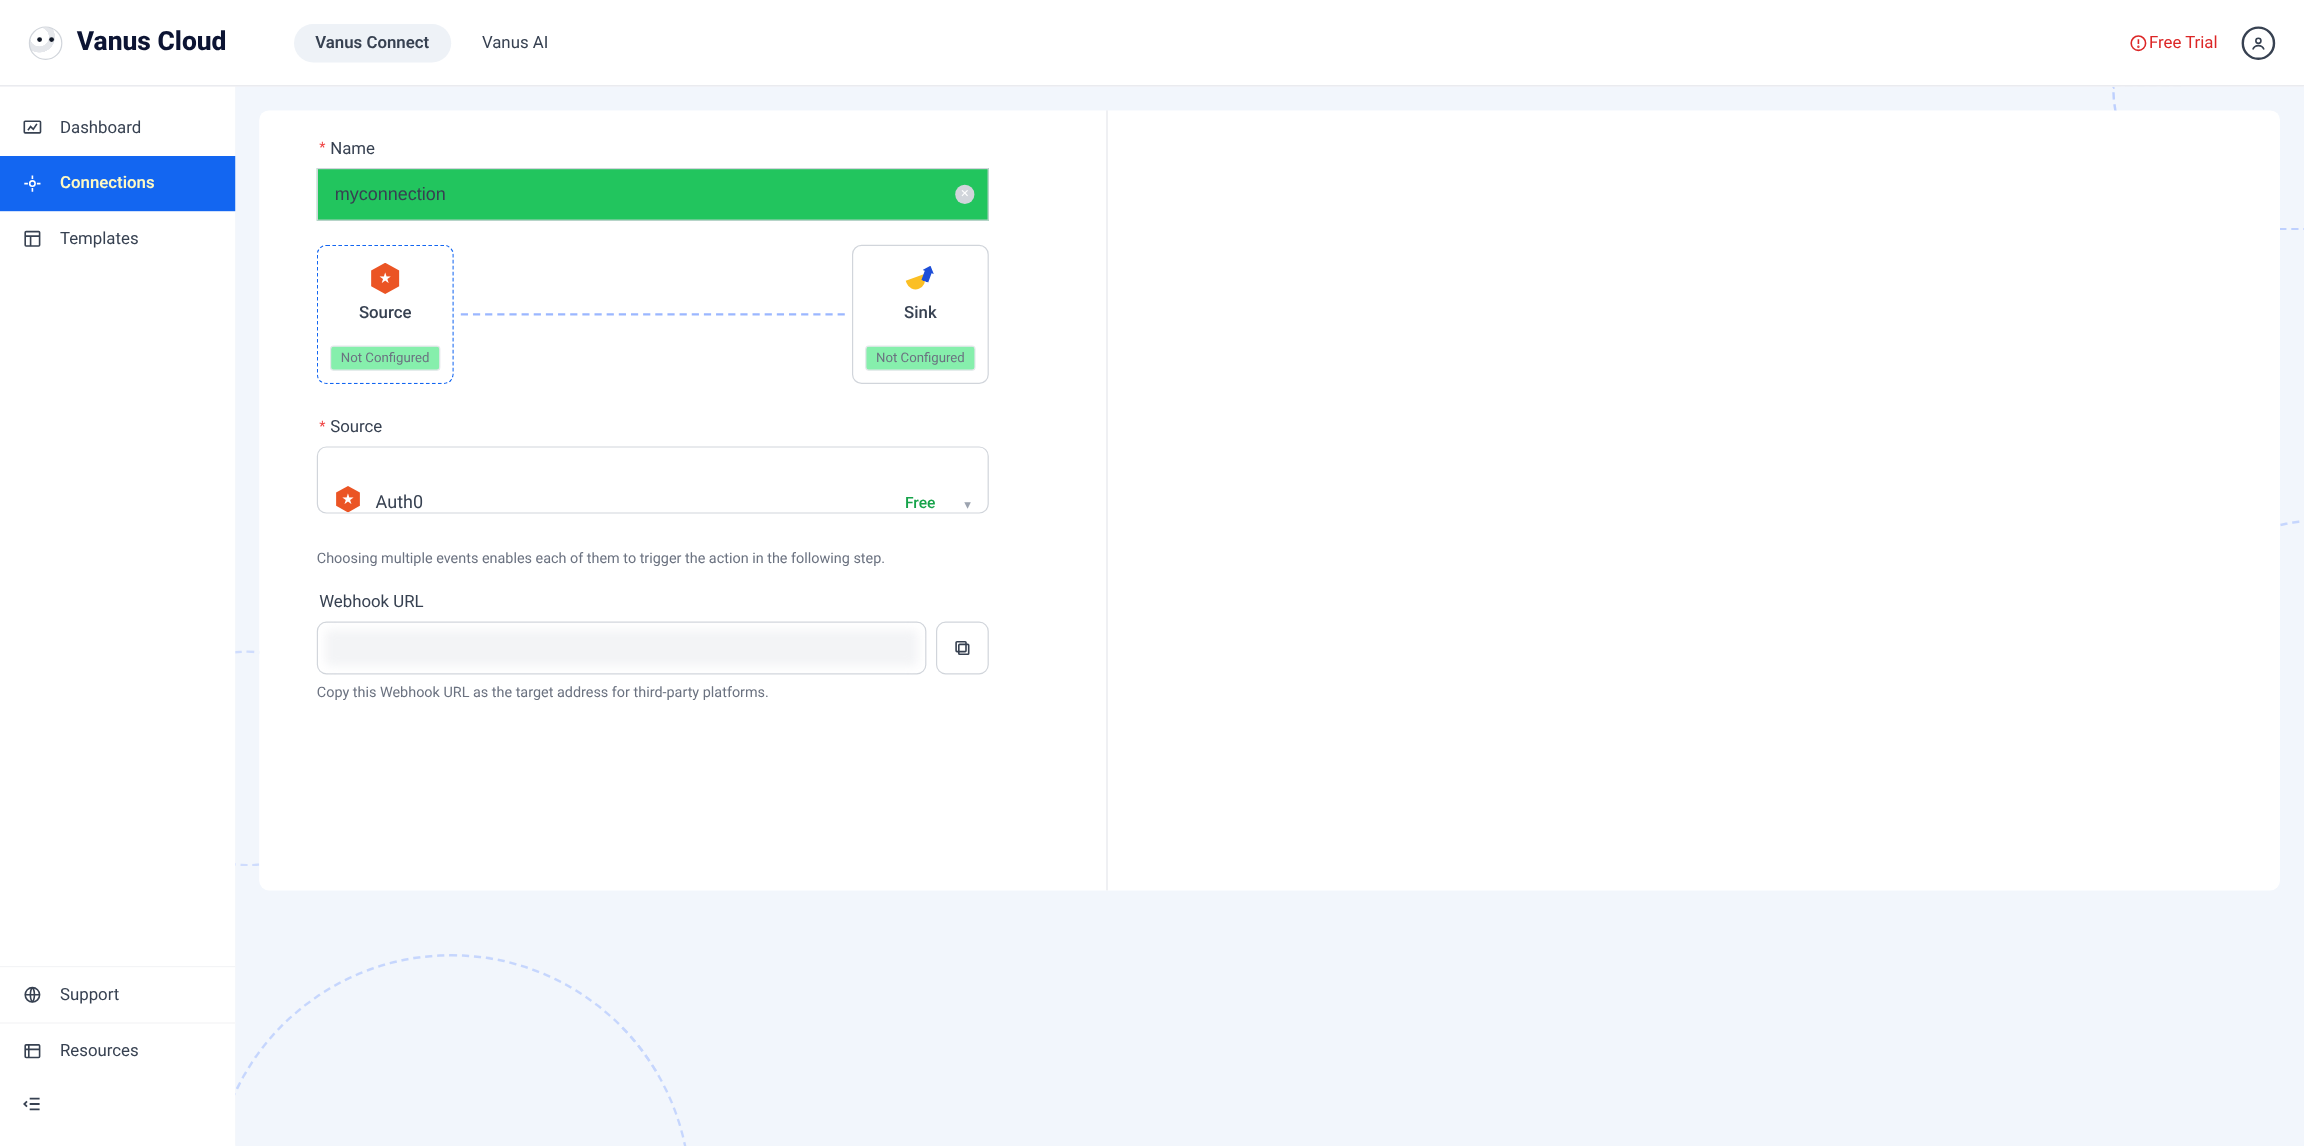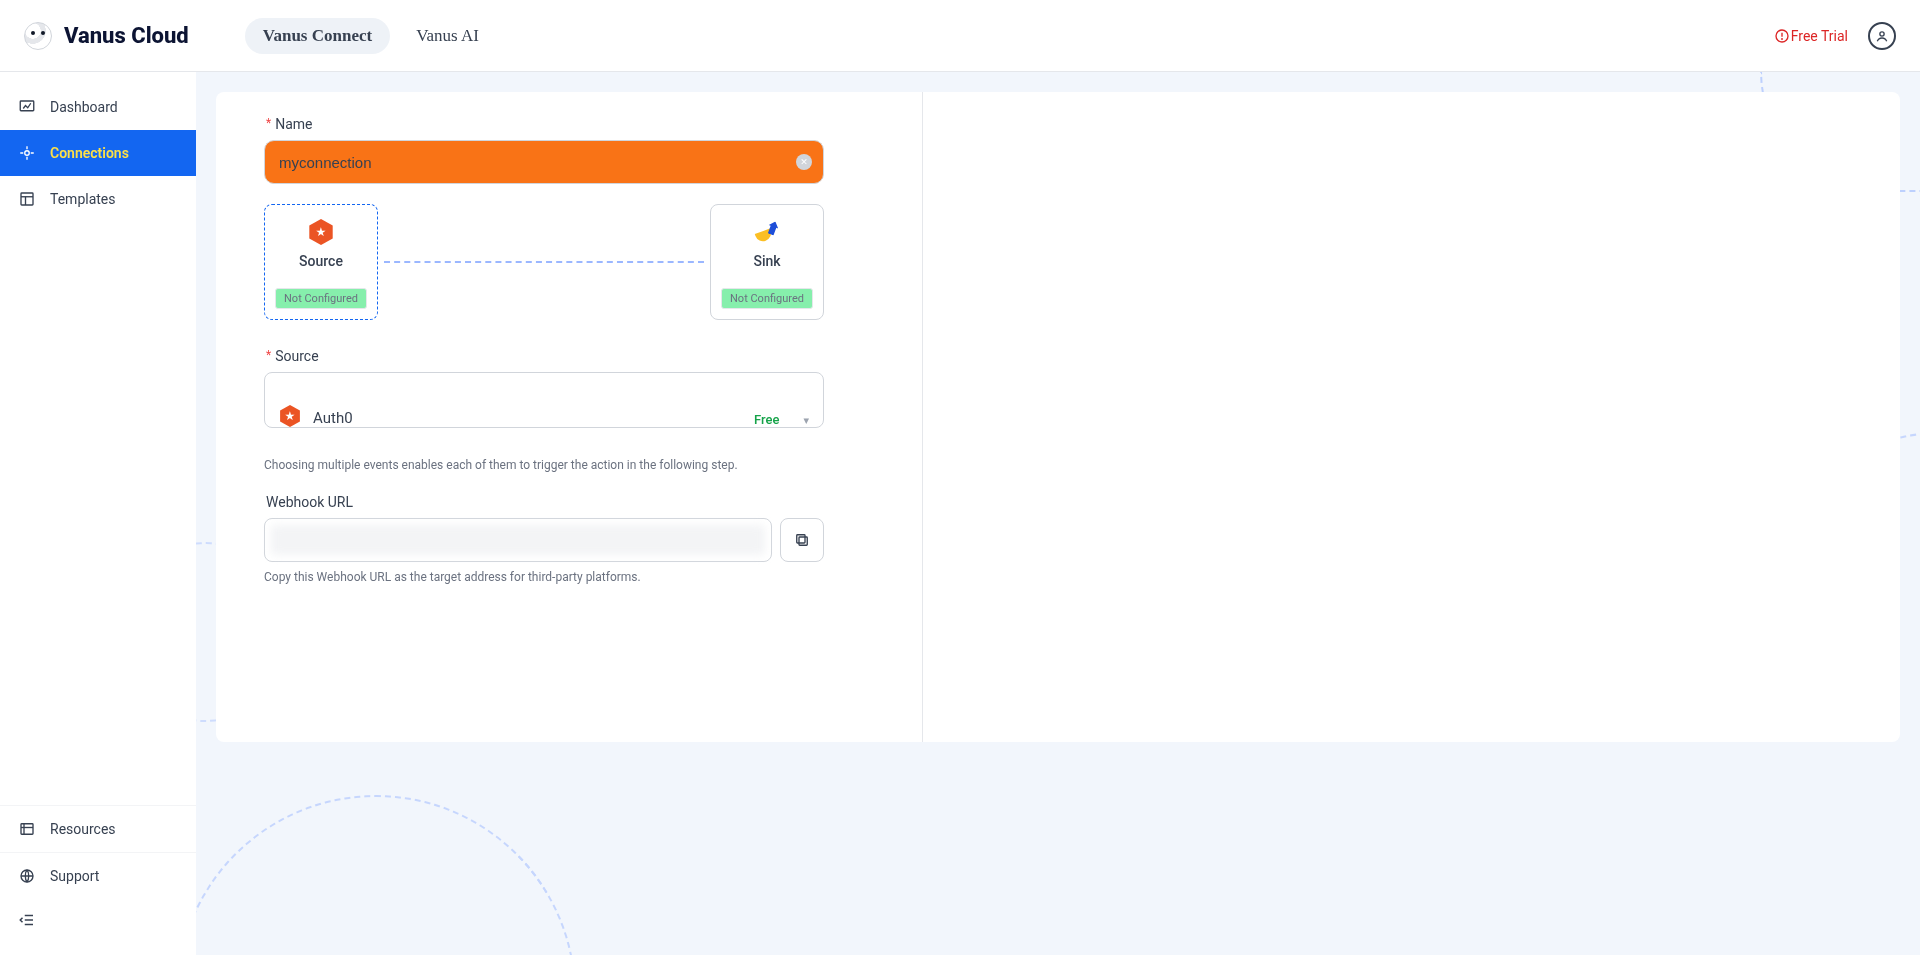--- a/index.html
+++ b/index.html
@@ -6,35 +6,35 @@
 html, body { height: 100%; font-family: -apple-system, BlinkMacSystemFont, "Segoe UI", Roboto, "Helvetica Neue", Arial, sans-serif; background: #fff; color: #1f2937; overflow: hidden; }
 
 
 .topbar { position: fixed; top: 0; left: 0; right: 0; height: 72px; background: #fff; border-bottom: 1px solid #e5e7eb; display: flex; align-items: center; padding: 0 24px; gap: 24px; z-index: 20; }
 .brand { display: flex; align-items: center; gap: 12px; }
 .brand-logo { width: 28px; height: 28px; border-radius: 50%; background: radial-gradient(circle at 30% 30%, #fff 0%, #fff 30%, #e5e7eb 31%, #e5e7eb 50%, #fff 51%); border: 1px solid #d1d5db; position: relative; }
 .brand-logo::after { content: ""; position: absolute; left: 6px; top: 8px; width: 4px; height: 4px; background: #111827; border-radius: 50%; box-shadow: 10px 0 0 #111827; }
 .brand-name { font-size: 22px; font-weight: 800; color: #0c1433; }
 
 .top-tabs { display: flex; align-items: center; gap: 8px; margin-left: 32px; }
-.top-tab { padding: 8px 18px; border-radius: 999px; font-size: 17px; color: #374151; cursor: pointer; font-family: Liberation Serif, serif; }
+.top-tab { padding: 8px 18px; border-radius: 999px; font-size: 14px; color: #374151; cursor: pointer; }
 .top-tab.active { background: #eef2f7; font-weight: 600; }
 
 .top-right { margin-left: auto; display: flex; align-items: center; gap: 20px; }
 .trial { display: flex; align-items: center; gap: 1px; color: #dc2626; font-size: 14px; justify-content: flex-end; }
 .trial svg { width: 16px; height: 16px; }
 .avatar-btn { width: 28px; height: 28px; border-radius: 50%; border: 2px solid #374151; display: flex; align-items: center; justify-content: center; cursor: pointer; }
 .avatar-btn svg { width: 16px; height: 16px; stroke: #374151; }
 
 
 .sidebar { position: fixed; top: 72px; bottom: 0; left: 0; width: 196px; background: #fff; display: flex; flex-direction: column; z-index: 15; }
 .side-top { flex: 1; padding-top: 12px; }
 .side-item { display: flex; align-items: center; gap: 14px; padding: 14px 18px; font-size: 14px; color: #374151; cursor: pointer; }
 .side-item svg { width: 18px; height: 18px; stroke: #374151; fill: none; stroke-width: 1.8; }
-.side-item.active { background: #1366f1; color: #fde047; font-weight: 600; }
+.side-item.active { background: #1366f1; color: #fef9c3; font-weight: 600; }
 .side-item.active svg { stroke: #fff; }
 .side-bottom { padding-bottom: 10px; }
 .side-bottom .side-item { border-top: 1px solid #f3f4f6; }
 
 .collapse-btn { padding: 12px 18px; cursor: pointer; }
 .collapse-btn svg { width: 18px; height: 18px; stroke: #374151; }
 
 
 .canvas { position: fixed; top: 72px; left: 196px; right: 0; bottom: 0; background: #f2f6fc; overflow: hidden; }
 .bg-decor { position: absolute; inset: 0; pointer-events: none; }
@@ -44,21 +44,21 @@
 .dash4 { position: absolute; left: -20px; bottom: -40px; width: 400px; height: 200px; border: 2px dashed #9bb7ff; border-radius: 200px 200px 0 0; opacity: .5; }
 
 .panel { position: relative; margin: 20px 20px 20px 20px; background: #fff; border-radius: 8px; padding: 24px 0 36px 0; min-height: 650px; }
 .form-col { width: 560px; margin-left: 48px; position: relative; }
 .divider-v { position: absolute; top: 0; bottom: 0; left: 706px; width: 1px; background: #e5e7eb; }
 
 .label { font-size: 14px; color: #374151; margin: 0 0 8px 2px; }
 .req::before { content: "*"; color: #ef4444; margin-right: 4px; font-size: 12px; vertical-align: top; }
 
 .input-wrap { position: relative; }
-.text-input { width: 100%; height: 44px; border: 1px solid #d1d5db; border-radius: 10px; padding: 0 40px 0 14px; font-size: 15px; color: #374151; background: #f97316; }
+.text-input { width: 100%; height: 44px; border: 1px solid #d1d5db; border-radius: 0; padding: 0 40px 0 14px; font-size: 15px; color: #374151; background: #22c55e; }
 .clear-btn { position: absolute; right: 12px; top: 50%; transform: translateY(-50%); width: 16px; height: 16px; border-radius: 50%; background: #d1d5db; display: flex; align-items: center; justify-content: center; cursor: pointer; }
 .clear-btn::before { content: "✕"; font-size: 9px; color: #fff; line-height: 1; }
 
 .flow-row { display: flex; align-items: center; gap: 0; margin: 20px 0 28px 0; }
 .flow-card { width: 114px; height: 116px; border: 1px solid #d1d5db; border-radius: 8px; display: flex; flex-direction: column; align-items: center; justify-content: flex-start; padding-top: 14px; gap: 8px; position: relative; cursor: pointer; }
 .flow-card.active { border: 1.5px dashed #1366f1; }
 .flow-card .flow-icon { width: 26px; height: 26px; }
 .flow-card .flow-title { font-size: 14px; color: #374151; font-weight: 500; }
 .flow-card .badge { position: absolute; bottom: 10px; font-size: 11px; color: #6b7280; border: 1px solid #e5e7eb; background: #86efac; padding: 3px 8px; border-radius: 3px; }
 .flow-dash { flex: 1; height: 0; border-top: 2px dashed #9bb7ff; margin: 0 6px; }
@@ -149,32 +149,32 @@
           <rect x="4" y="4" width="16" height="16" rx="1"></rect>
           <line x1="4" y1="9" x2="20" y2="9"></line>
           <line x1="10" y1="9" x2="10" y2="20"></line>
         </svg>
       <span>Templates</span>
     </div>
   </div>
   <div class="side-bottom">
     <div class="side-item">
       <svg viewBox="0 0 24 24">
+          <circle cx="12" cy="12" r="8"></circle>
+          <path d="M4 12h16M12 4c3 3 3 13 0 16M12 4c-3 3-3 13 0 16"></path>
+        </svg>
+      <span>Support</span>
+    </div>
+    <div class="side-item">
+      <svg viewBox="0 0 24 24">
           <rect x="4" y="5" width="16" height="14" rx="1"></rect>
           <line x1="4" y1="10" x2="20" y2="10"></line>
           <line x1="8" y1="5" x2="8" y2="19"></line>
         </svg>
       <span>Resources</span>
-    </div>
-    <div class="side-item">
-      <svg viewBox="0 0 24 24">
-          <circle cx="12" cy="12" r="8"></circle>
-          <path d="M4 12h16M12 4c3 3 3 13 0 16M12 4c-3 3-3 13 0 16"></path>
-        </svg>
-      <span>Support</span>
     </div>
     <div class="collapse-btn">
       <svg viewBox="0 0 24 24" fill="none" stroke-width="2">
           <line x1="9" y1="6" x2="20" y2="6"></line>
           <line x1="9" y1="12" x2="20" y2="12"></line>
           <line x1="9" y1="18" x2="20" y2="18"></line>
           <polyline points="6,9 3,12 6,15"></polyline>
         </svg>
     </div>
   </div>

